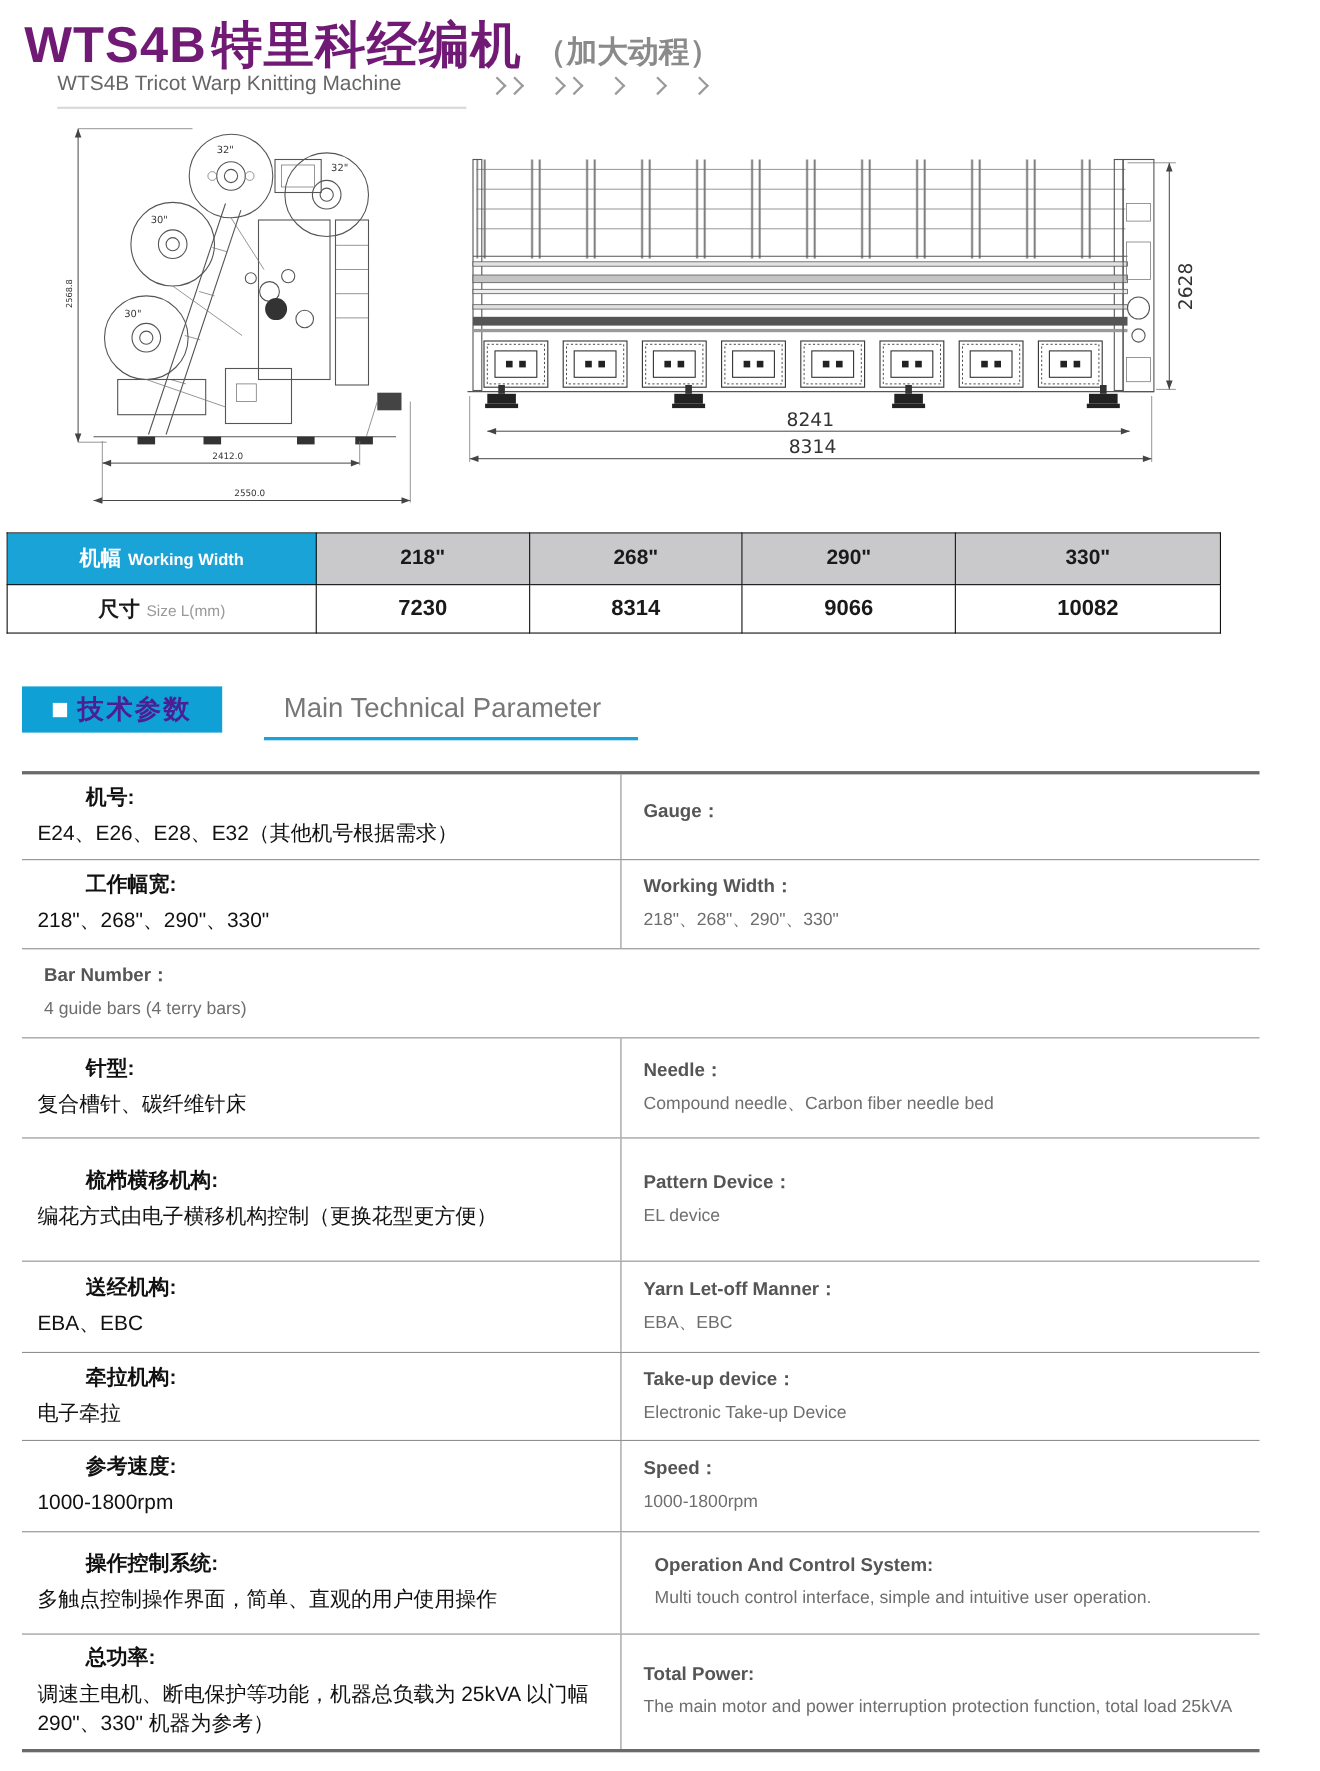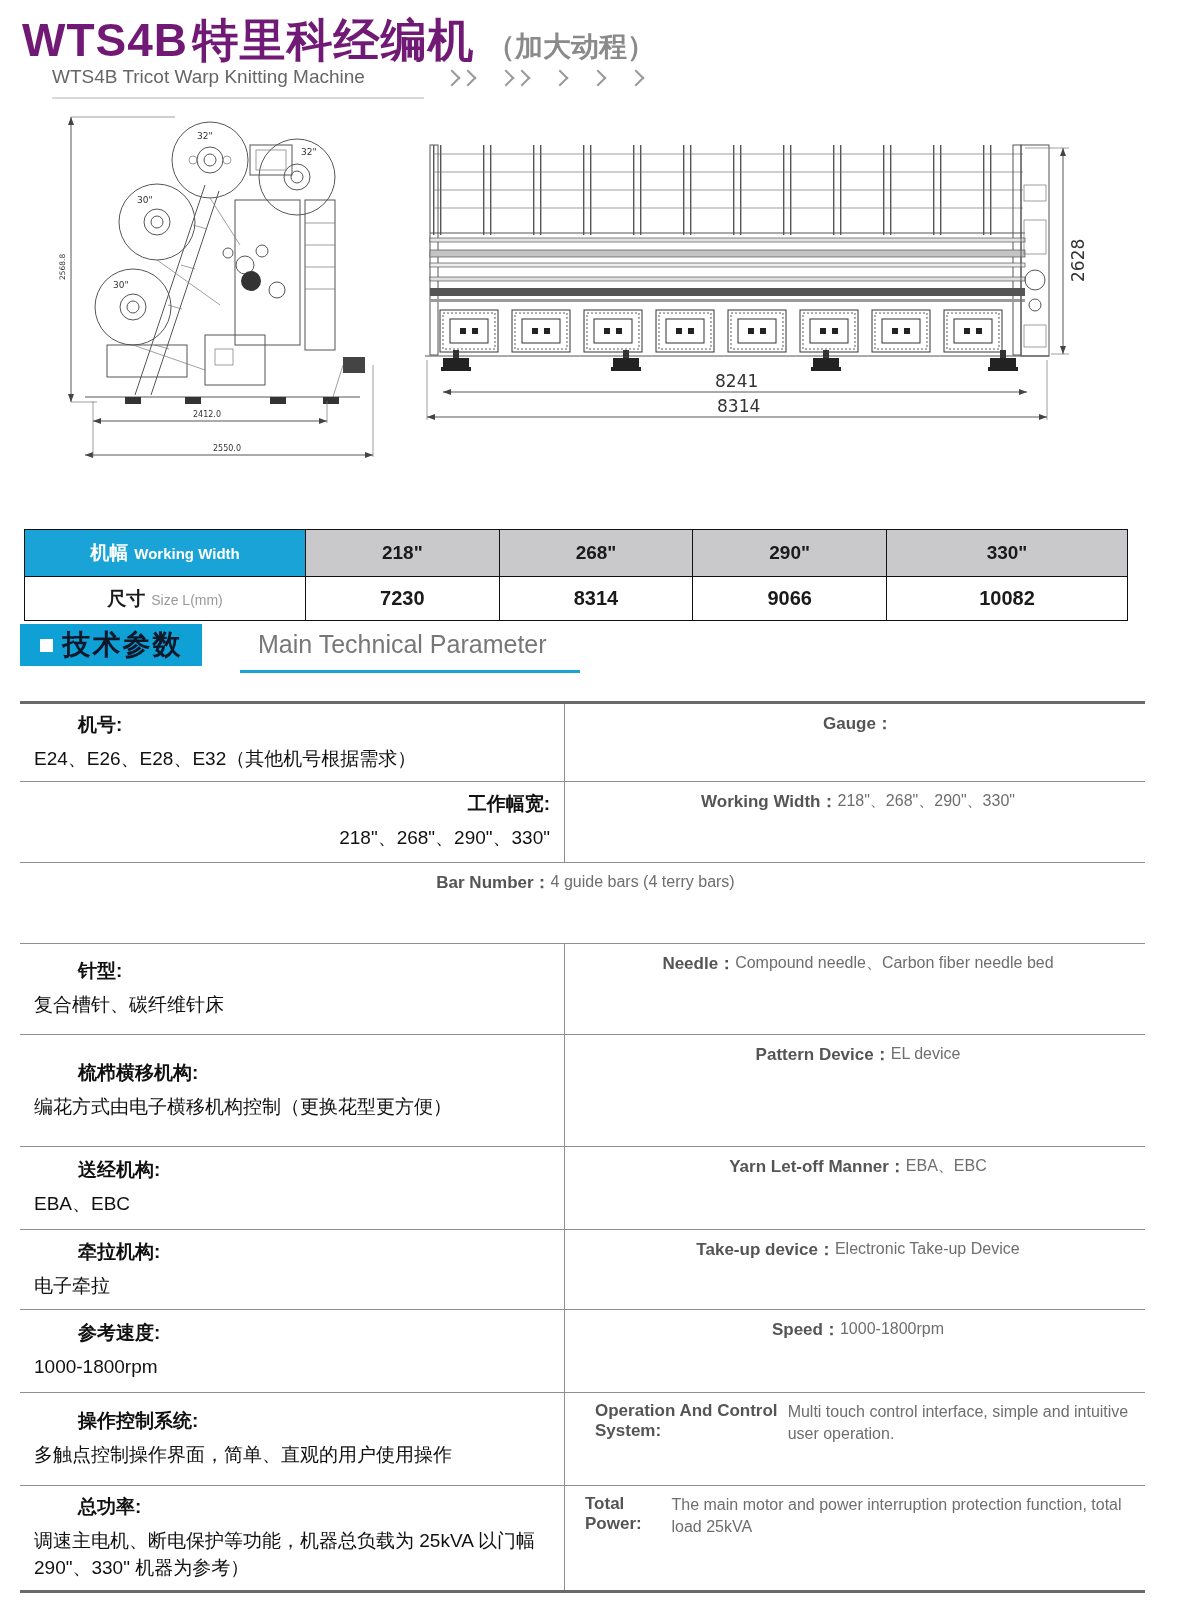--- a/index.html
+++ b/index.html
@@ -19,47 +19,47 @@
          border-right:2.5px solid #9a9a9a;transform:rotate(45deg);margin-left:4px;}
 
   
   svg{display:block;}
   .ln{stroke:#555;stroke-width:1;fill:none;}
   .thin{stroke:#777;stroke-width:.7;fill:none;}
   .dim{stroke:#444;stroke-width:.9;fill:none;}
   .dimtxt{fill:#333;font-family:"DejaVu Sans","Liberation Sans",sans-serif;}
 
   
-  #size-table{left:24px;top:484px;width:1104px;border-collapse:collapse;margin-top:45px;}
+  #size-table{left:6px;top:484px;width:1104px;border-collapse:collapse;}
   #size-table td{border:1.5px solid #111;text-align:center;padding:0;}
   #size-table tr.hd td{height:46px;background:#c9c9cb;font-size:19px;font-weight:bold;}
   #size-table tr.hd td.lab{background:#1aa3d6;color:#fff;}
   #size-table tr.vals td{height:43px;background:#fff;font-size:20px;font-weight:bold;}
   #size-table td.lab{width:280px;}
   .cn-big{font-size:19px;font-weight:bold;}
   .en-small{font-size:15px;font-weight:bold;margin-left:6px;}
   #size-table tr.vals .en-small{color:#999;font-weight:normal;font-size:14px;}
 
   
   #section-badge{left:20px;top:624px;width:182px;height:42px;background:#0fa0d6;
                  display:flex;align-items:center;justify-content:center;gap:10px;}
   #section-badge .sq{width:13px;height:13px;background:#fff;}
-  #section-badge .txt{color:#0f172a;font-size:28px;font-weight:bold;letter-spacing:2px;}
+  #section-badge .txt{color:#4c1d95;font-size:24px;font-weight:bold;letter-spacing:2px;}
   #section-title-en{left:258px;top:630px;font-size:25px;color:#777;}
   #section-underline{left:240px;top:670px;width:340px;height:2.5px;background:#1aa3d6;}
 
   
   #spec-table{left:20px;top:701px;width:1125px;border-top:3px solid #6a6a6a;
               border-bottom:3px solid #6a6a6a;}
   .srow{display:flex;border-bottom:1.5px solid #8f8f8f;}
   .srow:last-child{border-bottom:none;}
   .c-cell{width:545px;border-right:1.5px solid #8f8f8f;box-sizing:border-box;
           padding:8px 14px;display:flex;flex-direction:column;justify-content:center;}
   .e-cell{flex:1;box-sizing:border-box;padding:8px 14px 8px 20px;
-          display:flex;flex-direction:row;justify-content:center;}
+          display:flex;flex-direction:column;justify-content:center;}
   .c-cell .lab{font-size:19px;font-weight:bold;color:#111;margin-bottom:7px;margin-left:44px;}
   .c-cell .val{font-size:19px;color:#111;line-height:1.45;}
   .e-cell .lab{font-size:17px;font-weight:bold;color:#555;margin-bottom:9px;}
   .e-cell .val{font-size:16px;color:#6e6e6e;line-height:1.4;}
   .e-cell .note{font-size:13px;color:#777;}
 </style>
 </head>
 <body>
 
 <div class="abs" id="title-line">
@@ -297,21 +297,21 @@
   <div class="srow" style="min-height:74px;">
     <div class="c-cell">
       <div class="lab">机号:</div>
       <div class="val">E24、E26、E28、E32（其他机号根据需求）</div>
     </div>
     <div class="e-cell">
       <div class="lab">Gauge：</div>
     </div>
   </div>
 
-  <div class="srow" style="min-height:80px;text-align:right;">
+  <div class="srow" style="min-height:80px;">
     <div class="c-cell">
       <div class="lab">工作幅宽:</div>
       <div class="val">218"、268"、290"、330"</div>
     </div>
     <div class="e-cell">
       <div class="lab">Working Width：</div>
       <div class="val">218"、268"、290"、330"</div>
     </div>
   </div>
 

